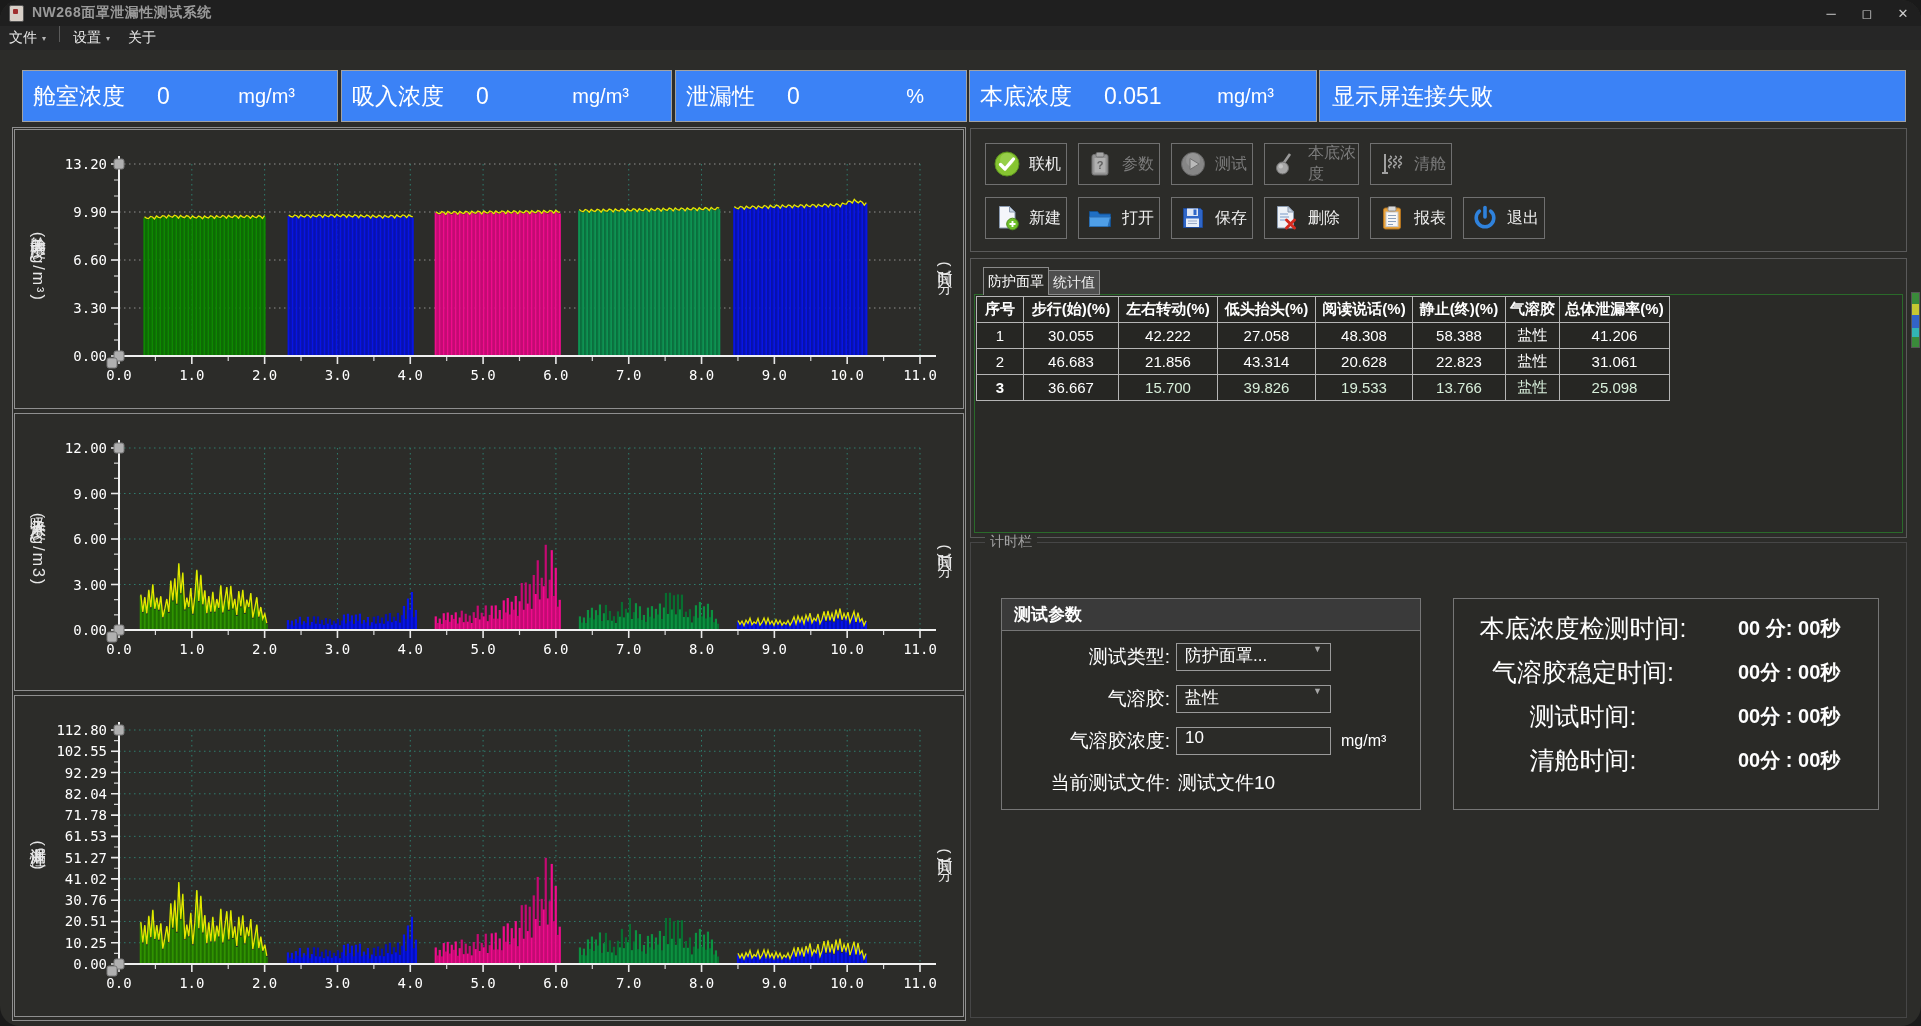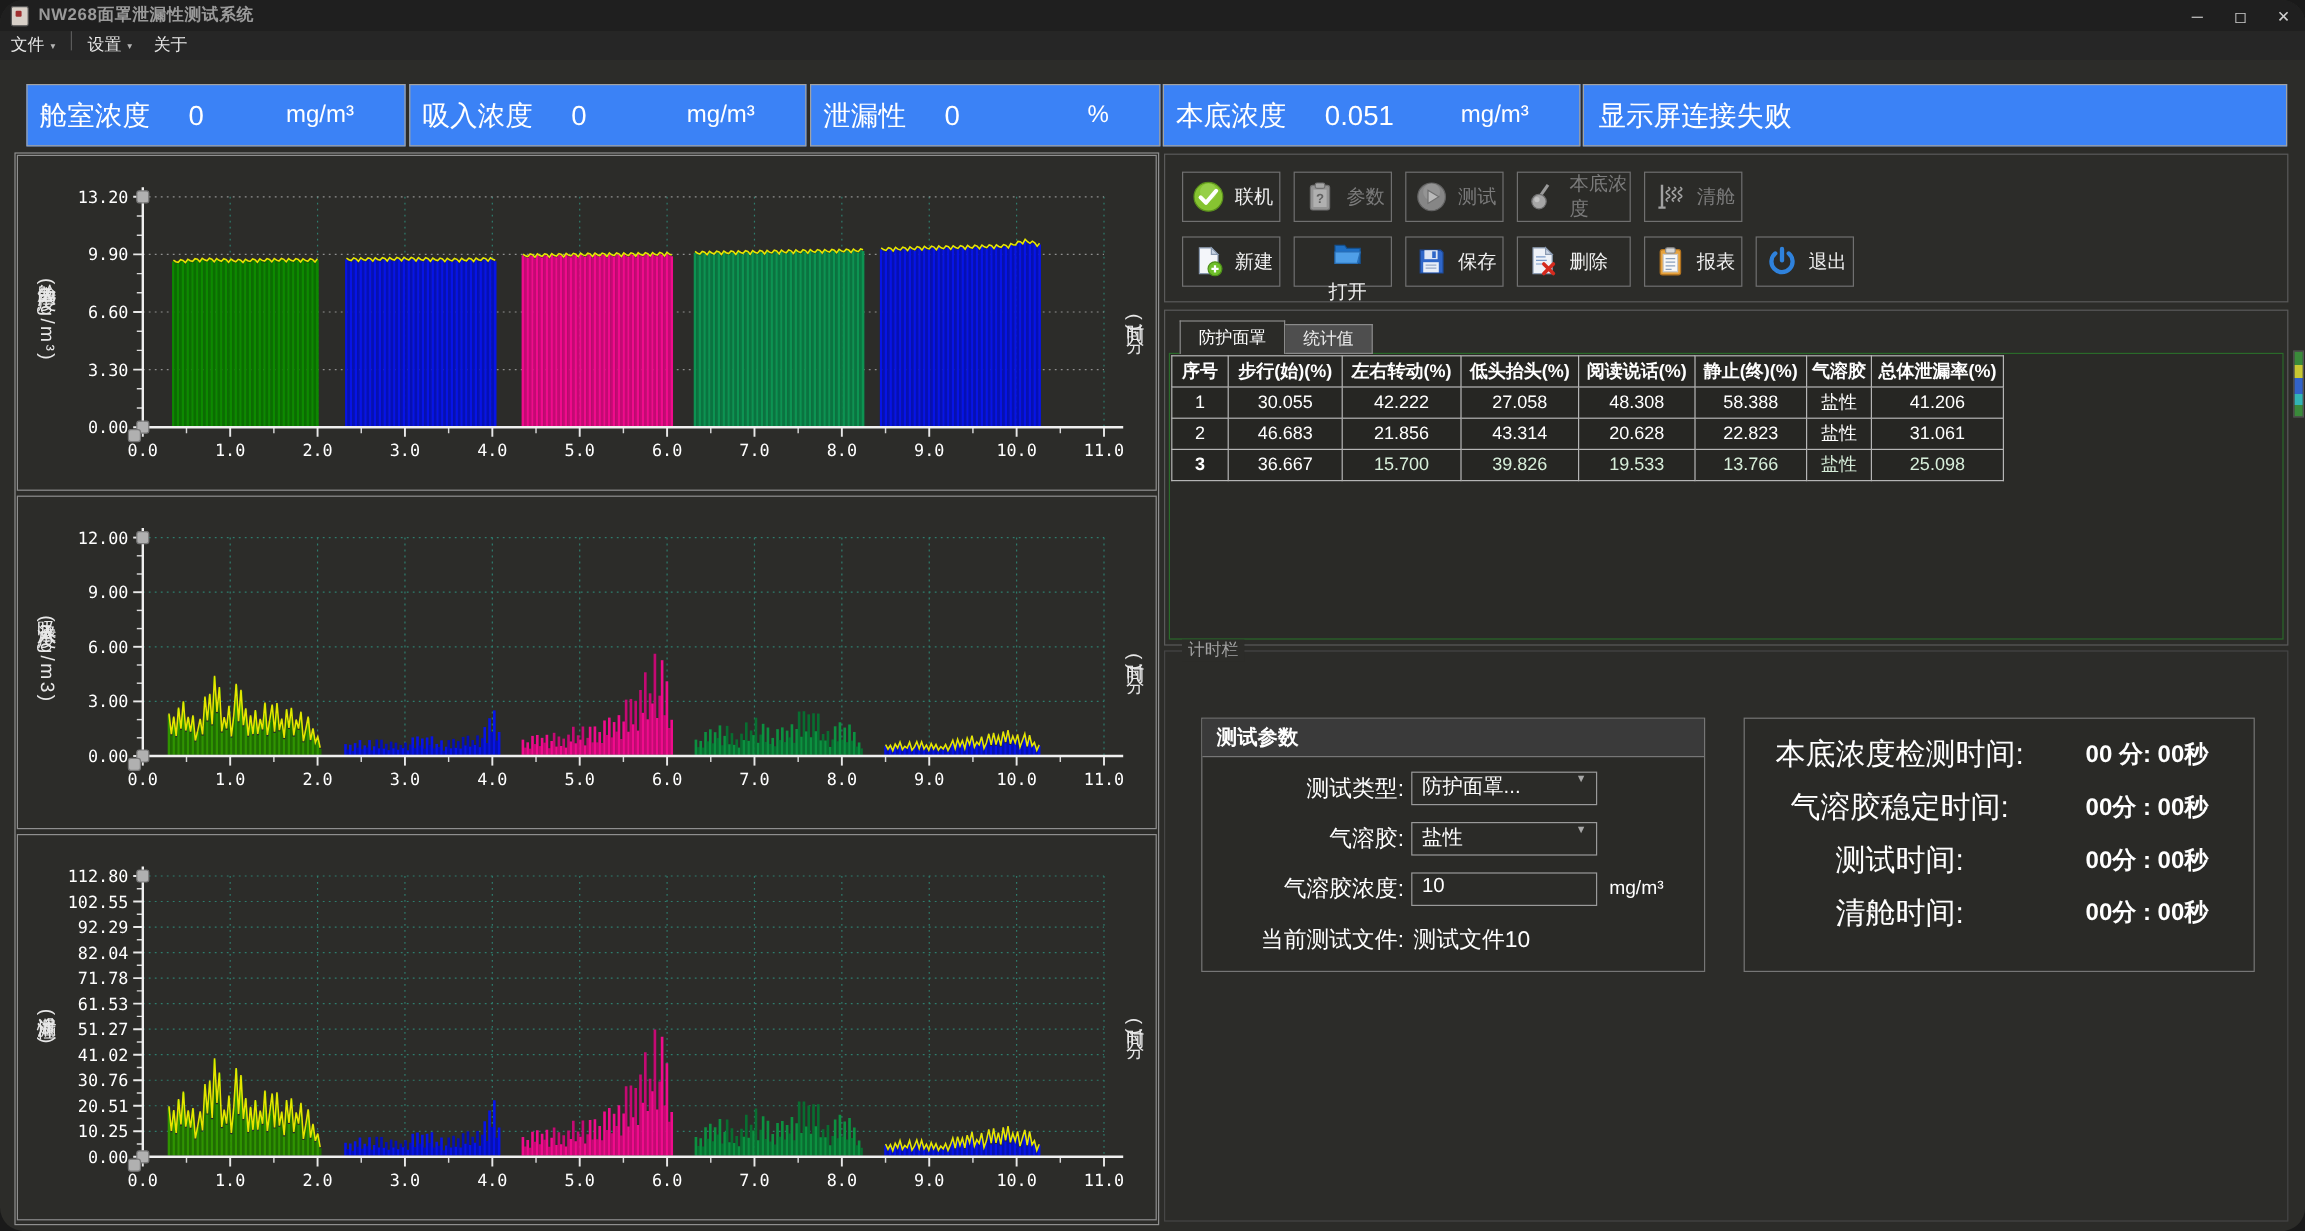--- a/index.html
+++ b/index.html
@@ -40,21 +40,21 @@
   
   .groupbox{position:absolute;border:1px solid #5a5a5a;box-sizing:border-box;}
   #toolbar-box{left:970px;top:128px;width:937px;height:124px;}
   .tool-btn{position:absolute;height:42px;background:#2b2b28;border:1px solid #707070;box-sizing:border-box;
             display:flex;align-items:center;gap:9px;padding-left:8px;font-size:16px;color:#f0f0f0;cursor:default;}
   .tool-btn.disabled{color:#7b7b7b;}
   .tool-icon{width:26px;height:26px;flex:0 0 26px;}
   .tool-icon svg{width:26px;height:26px;display:block;}
   #tab-box{left:970px;top:258px;width:937px;height:280px;}
   .tabstrip{position:absolute;left:12px;top:8px;display:flex;align-items:flex-end;z-index:3;}
-  .tab{font-size:14px;padding:0 15px;display:flex;align-items:center;justify-content:center;box-sizing:border-box;}
+  .tab{font-size:14px;padding:0 4px;display:flex;align-items:center;justify-content:center;box-sizing:border-box;}
   .tab.active{height:28px;background:#2b2b28;border:1px solid #8a8a8a;border-bottom:none;color:#fff;}
   .tab.inactive{height:25px;background:#4e4e4e;border:1px solid #8a8a8a;border-left:none;color:#f0f0f0;}
   .tabpage{position:absolute;left:3px;top:35px;width:929px;height:239px;border:1px solid #2a6a2a;
            box-sizing:border-box;background:#2a2a27;}
   
   table.data{border-collapse:collapse;margin:1px 0 0 1px;table-layout:fixed;}
   table.data th,table.data td{border:1px solid #b5b5b5;text-align:center;font-size:15px;
       height:25px;padding:0 2px;white-space:nowrap;overflow:hidden;background:#262623;}
   table.data th{font-weight:bold;}
   td.sel{background:#2d6a4b;color:#d7eeda;border-color:#9fc9a9;}
@@ -1466,21 +1466,21 @@
         <span class="tool-icon">
           <svg viewBox="0 0 26 26">
             <path d="M5.5 1.5 h10 l5.5 5.5 v16 h-15.5 z" fill="#f4f6fa" stroke="#8a9ab0"></path>
             <path d="M15.5 1.5 l5.5 5.5 h-5.5 z" fill="#c9d4e4" stroke="#8a9ab0"></path>
             <circle cx="18.5" cy="19" r="5.8" fill="#6fbf2a" stroke="#4e8f1a"></circle>
             <path d="M18.5 16 v6 M15.5 19 h6" stroke="#fff" stroke-width="1.9"></path>
           </svg>
         </span>
         <span>新建</span>
       </div>
-      <div class="tool-btn" style="left: 107px; top: 68px; width: 82px; flex-direction: column;">
+      <div class="tool-btn" style="left: 107px; top: 68px; width: 82px;">
         <span class="tool-icon">
           <svg viewBox="0 0 26 26">
             <path d="M2.5 6.5 h8 l2 2.5 h11 v12.5 h-21 z" fill="#1f6fc4" stroke="#14518f"></path>
             <path d="M2.5 12 h21 l-2.5 9.5 h-18.5 z" fill="#4f9fe8" stroke="#2a6fb4"></path>
           </svg>
         </span>
         <span>打开</span>
       </div>
       <div class="tool-btn" style="left: 200px; top: 68px; width: 82px;">
         <span class="tool-icon">

